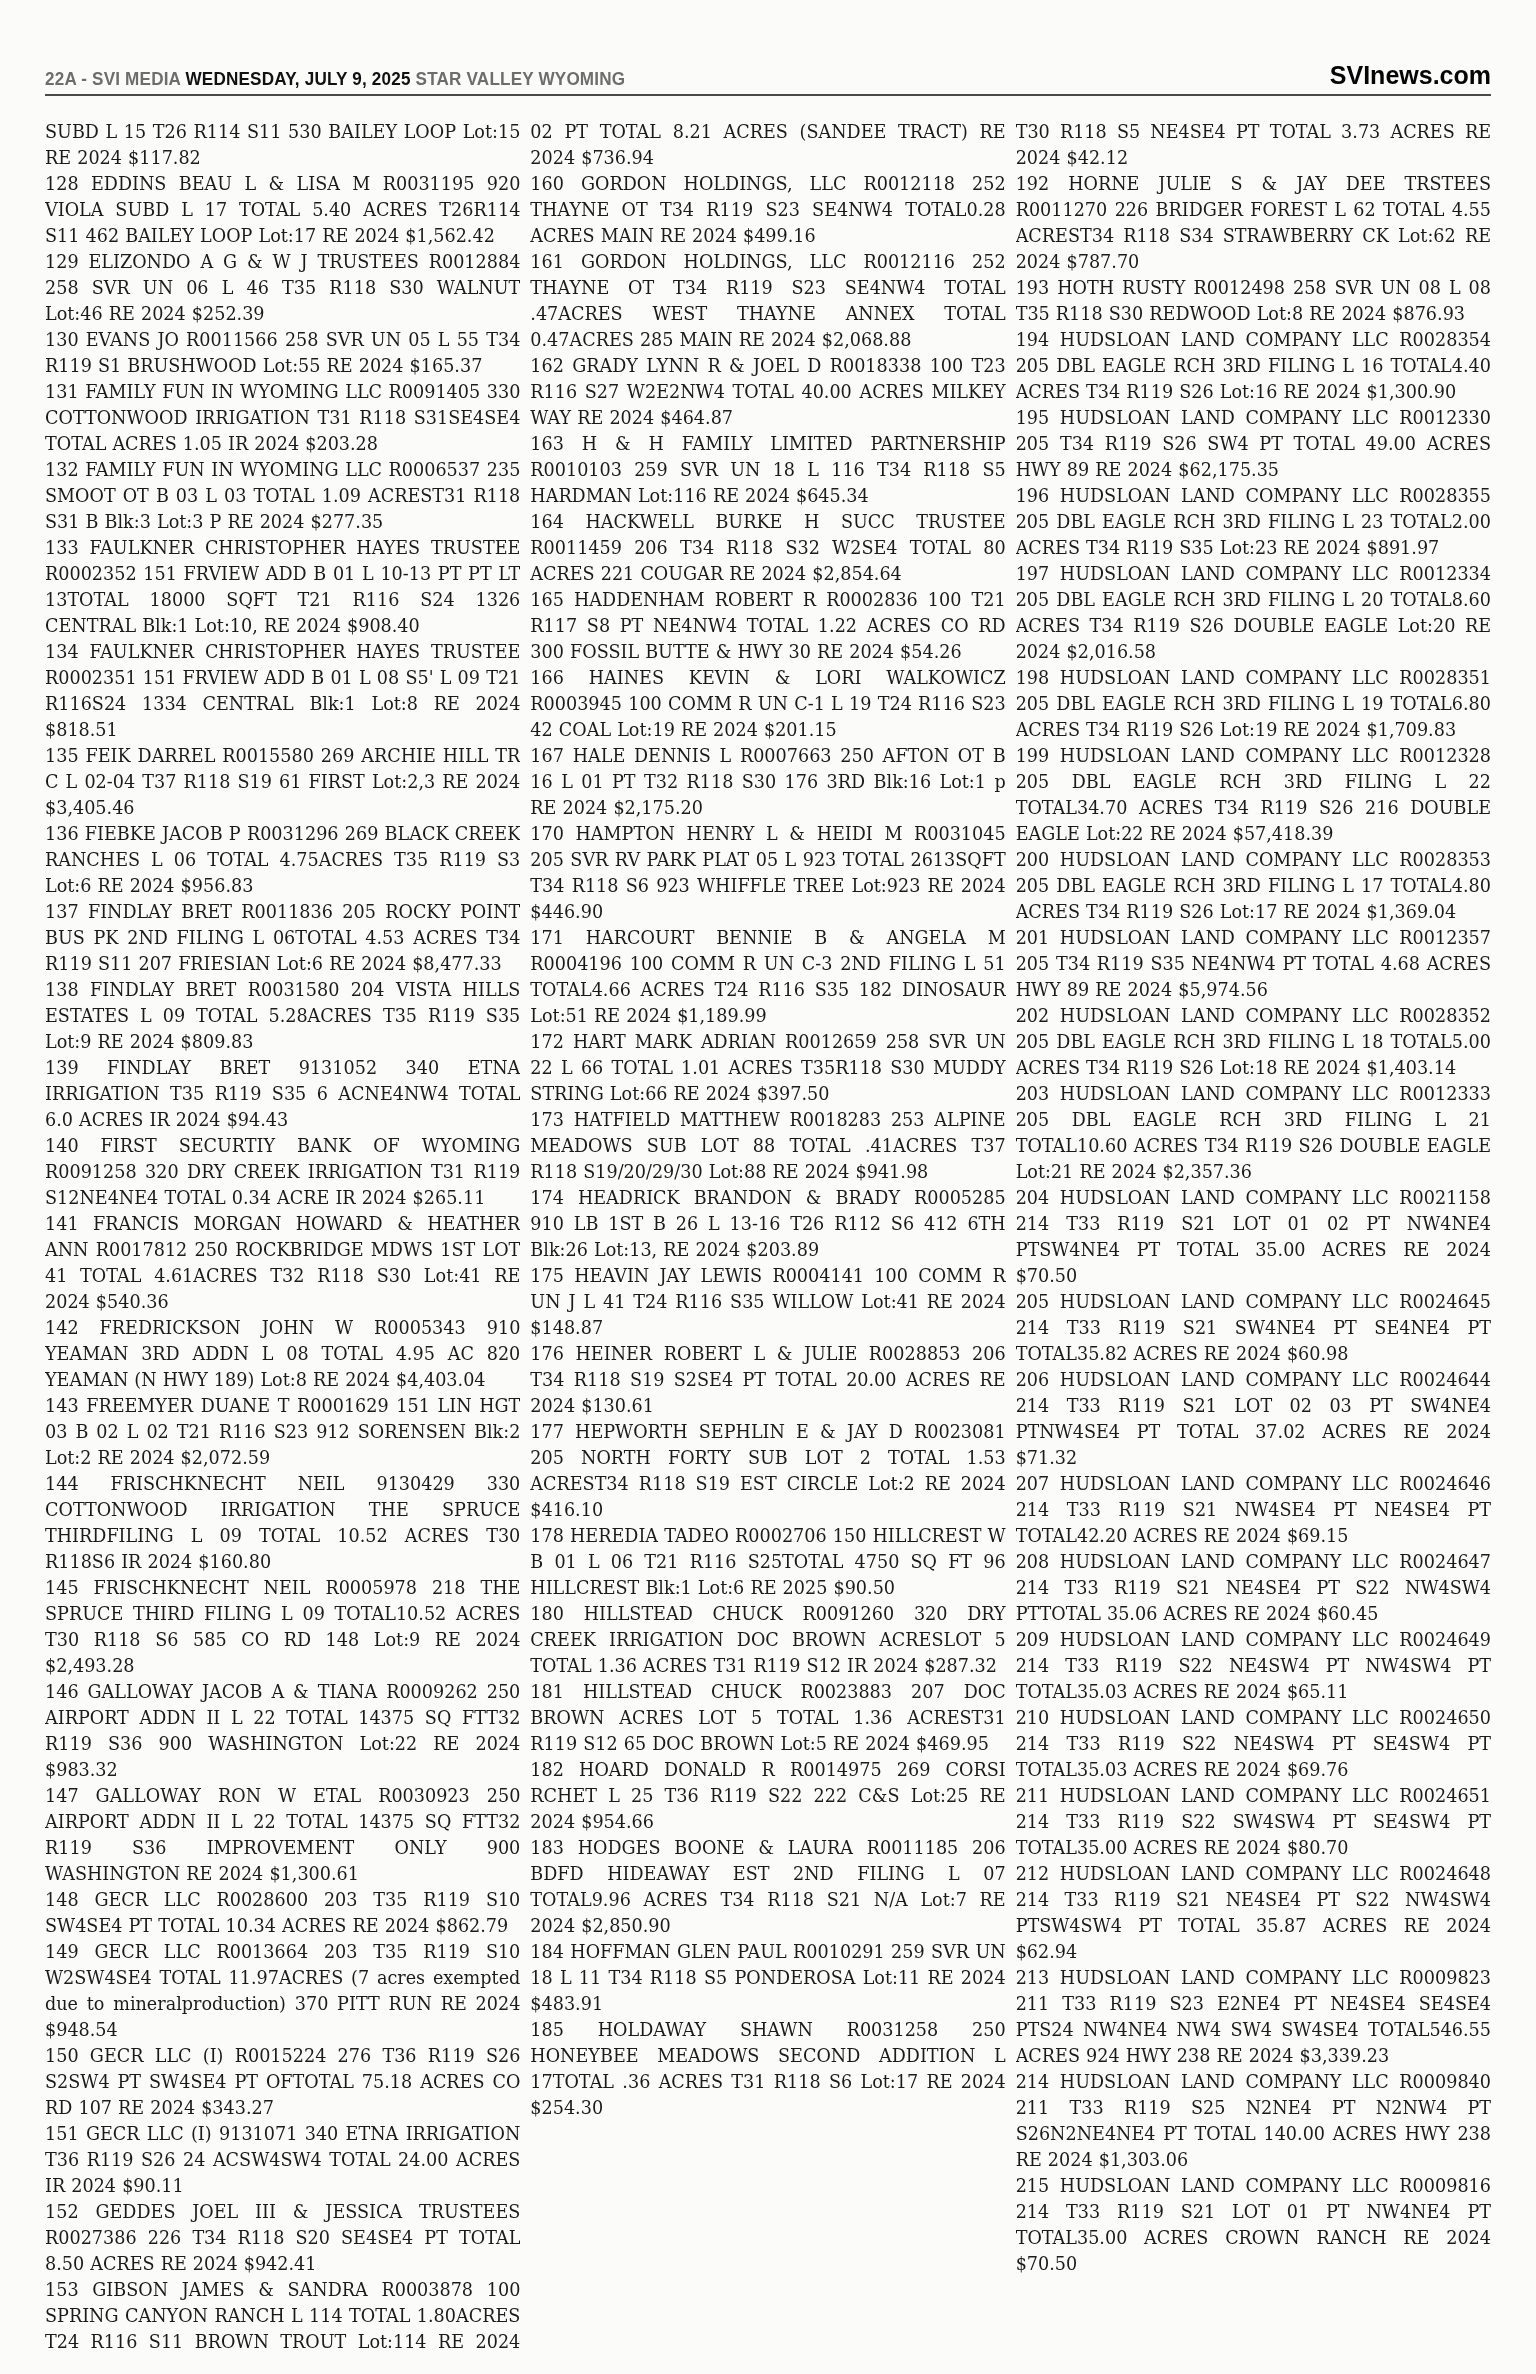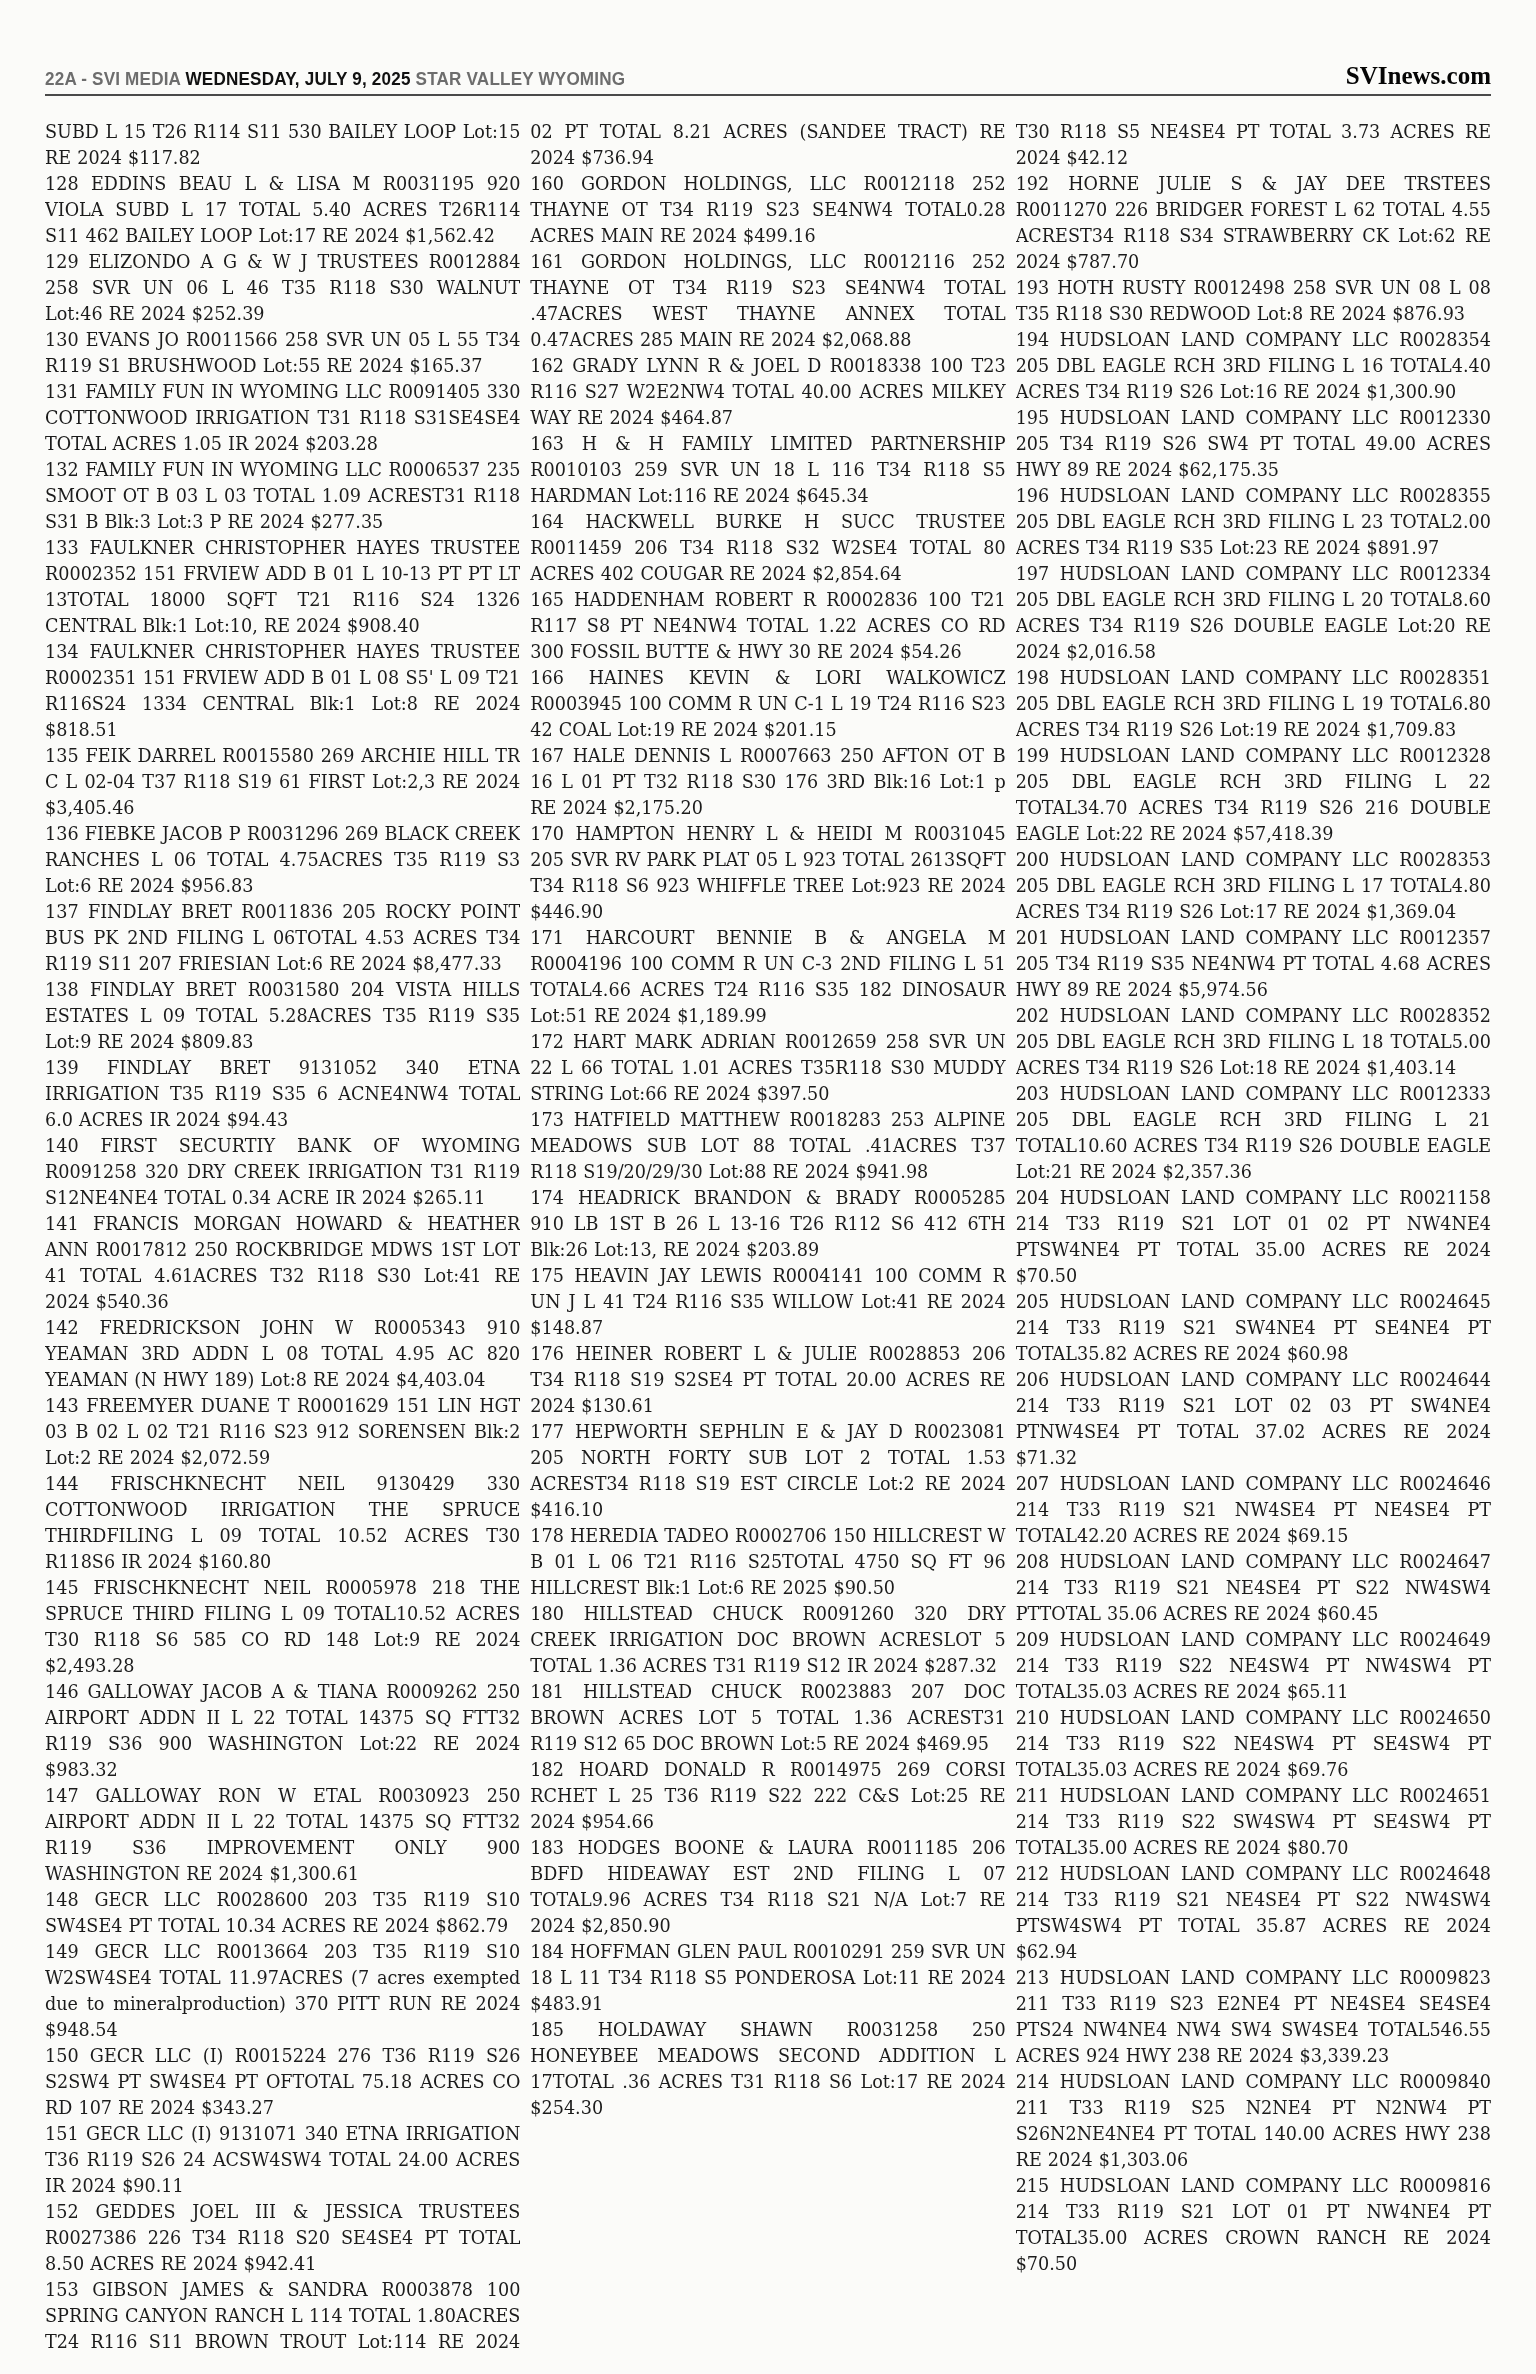--- a/index.html
+++ b/index.html
@@ -31,21 +31,21 @@
     font-family: "Liberation Sans", sans-serif;
     font-size: 18.6px;
     letter-spacing: 0.2px;
     white-space: nowrap;
     transform: scaleX(0.92);
     transform-origin: left bottom;
   }
   .mh-dim { color: #6d6d6d; font-weight: 600; }
   .mh-strong { color: #111; font-weight: 800; }
   .masthead-right {
-    font-family: Liberation Serif, serif;
+    font-family: Liberation Sans, sans-serif;
     font-size: 25px;
     font-weight: 700;
     color: #050505;
     white-space: nowrap;
   }
   .masthead-rule {
     position: absolute;
     top: 94px;
     left: 45px;
     right: 45px;
@@ -120,21 +120,21 @@
         <p class="entry">151 GECR LLC  (I) 9131071 340 ETNA IRRIGATION T36 R119 S26 24 ACSW4SW4 TOTAL 24.00 ACRES IR 2024 $90.11</p>
         <p class="entry">152 GEDDES JOEL III &amp; JESSICA TRUSTEES R0027386 226 T34 R118 S20 SE4SE4 PT TOTAL 8.50 ACRES RE 2024 $942.41</p>
         <p class="entry">153 GIBSON JAMES &amp; SANDRA R0003878 100 SPRING CANYON RANCH L 114 TOTAL 1.80ACRES T24 R116 S11 BROWN TROUT  Lot:114 RE 2024 $282.34</p>
       </div>
     <div class="col">
         <p class="entry">02 PT TOTAL 8.21 ACRES (SANDEE TRACT) RE 2024 $736.94</p>
         <p class="entry">160 GORDON HOLDINGS, LLC R0012118 252 THAYNE OT T34 R119 S23 SE4NW4 TOTAL0.28 ACRES MAIN RE 2024 $499.16</p>
         <p class="entry">161 GORDON HOLDINGS, LLC R0012116 252 THAYNE OT T34 R119 S23 SE4NW4 TOTAL .47ACRES WEST THAYNE ANNEX TOTAL 0.47ACRES 285 MAIN RE 2024 $2,068.88</p>
         <p class="entry">162 GRADY LYNN R &amp; JOEL D R0018338 100 T23 R116 S27 W2E2NW4 TOTAL 40.00 ACRES MILKEY WAY RE 2024 $464.87</p>
         <p class="entry">163 H &amp; H FAMILY LIMITED PARTNERSHIP R0010103 259 SVR UN 18 L 116 T34 R118 S5 HARDMAN  Lot:116 RE 2024 $645.34</p>
-        <p class="entry">164 HACKWELL BURKE H SUCC TRUSTEE R0011459 206 T34 R118 S32 W2SE4 TOTAL 80 ACRES 402 COUGAR RE 2024 $2,854.64</p>
+        <p class="entry">164 HACKWELL BURKE H SUCC TRUSTEE R0011459 206 T34 R118 S32 W2SE4 TOTAL 80 ACRES 221 COUGAR RE 2024 $2,854.64</p>
         <p class="entry">165 HADDENHAM ROBERT R R0002836 100 T21 R117 S8 PT NE4NW4 TOTAL 1.22 ACRES CO RD 300 FOSSIL BUTTE &amp; HWY 30 RE 2024 $54.26</p>
         <p class="entry">166 HAINES KEVIN &amp; LORI WALKOWICZ R0003945 100 COMM R UN C-1 L 19 T24 R116 S23 42 COAL  Lot:19  RE 2024 $201.15</p>
         <p class="entry">167 HALE DENNIS L R0007663 250 AFTON OT B 16 L 01 PT T32 R118 S30 176 3RD  Blk:16   Lot:1 p RE 2024 $2,175.20</p>
         <p class="entry">170 HAMPTON HENRY L &amp; HEIDI M R0031045 205 SVR RV PARK PLAT 05 L 923 TOTAL 2613SQFT T34 R118 S6 923 WHIFFLE TREE  Lot:923 RE 2024 $446.90</p>
         <p class="entry">171 HARCOURT BENNIE B &amp; ANGELA M R0004196 100 COMM R UN C-3 2ND FILING L 51 TOTAL4.66 ACRES T24 R116 S35 182 DINOSAUR  Lot:51  RE 2024 $1,189.99</p>
         <p class="entry">172 HART MARK ADRIAN R0012659 258 SVR UN 22 L 66 TOTAL 1.01 ACRES T35R118 S30 MUDDY STRING  Lot:66 RE 2024 $397.50</p>
         <p class="entry">173 HATFIELD MATTHEW R0018283 253 ALPINE MEADOWS SUB LOT 88   TOTAL .41ACRES T37 R118 S19/20/29/30  Lot:88  RE 2024 $941.98</p>
         <p class="entry">174 HEADRICK BRANDON &amp; BRADY R0005285 910 LB 1ST B 26 L 13-16 T26 R112 S6 412 6TH  Blk:26   Lot:13, RE 2024 $203.89</p>
         <p class="entry">175 HEAVIN JAY LEWIS R0004141 100 COMM R UN J L 41 T24 R116 S35 WILLOW  Lot:41  RE 2024 $148.87</p>
         <p class="entry">176 HEINER ROBERT L &amp; JULIE R0028853 206 T34 R118 S19 S2SE4 PT TOTAL 20.00 ACRES RE 2024 $130.61</p>

